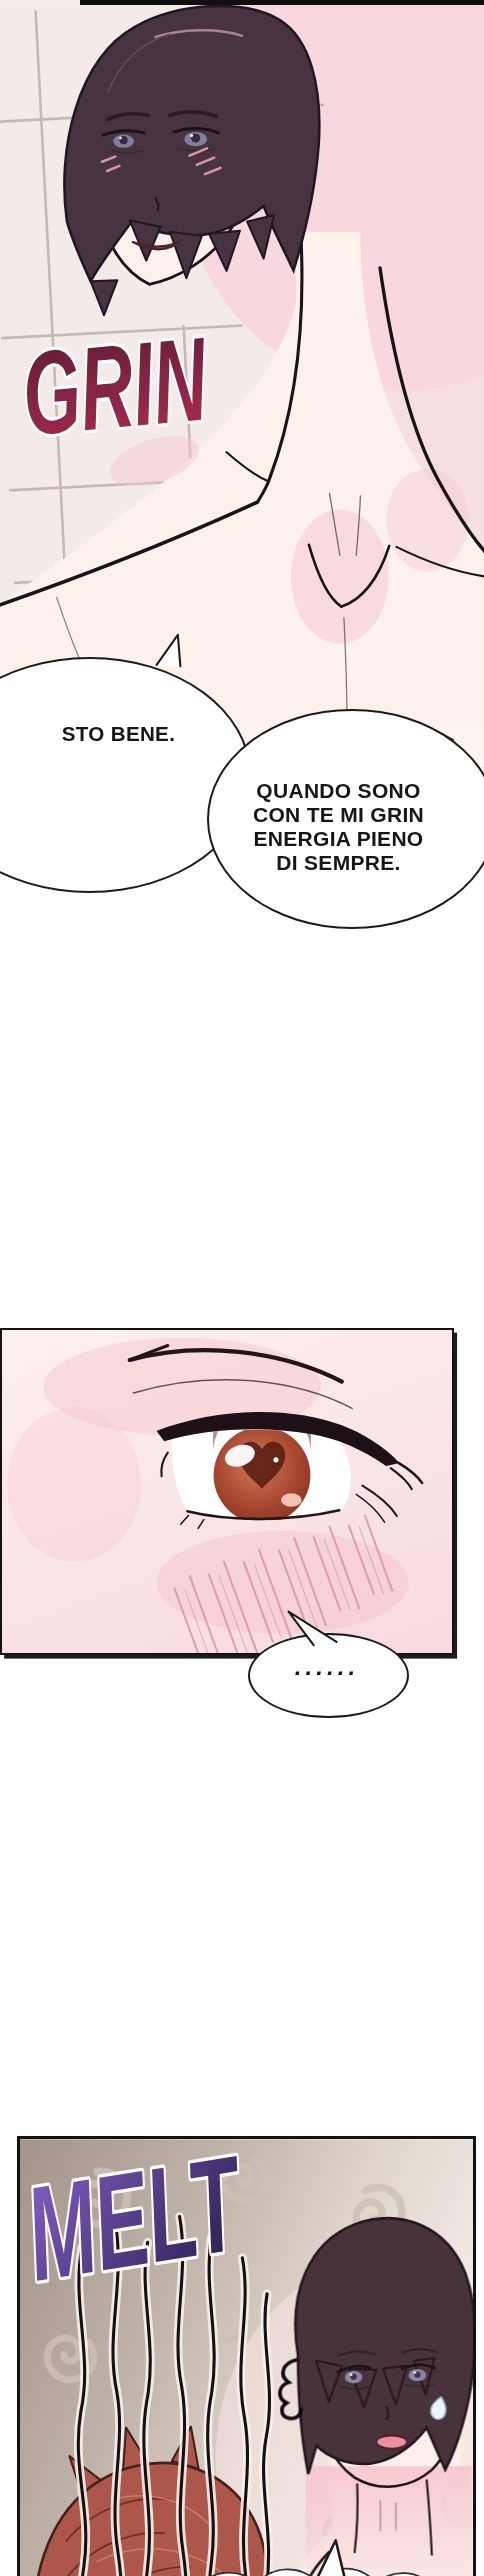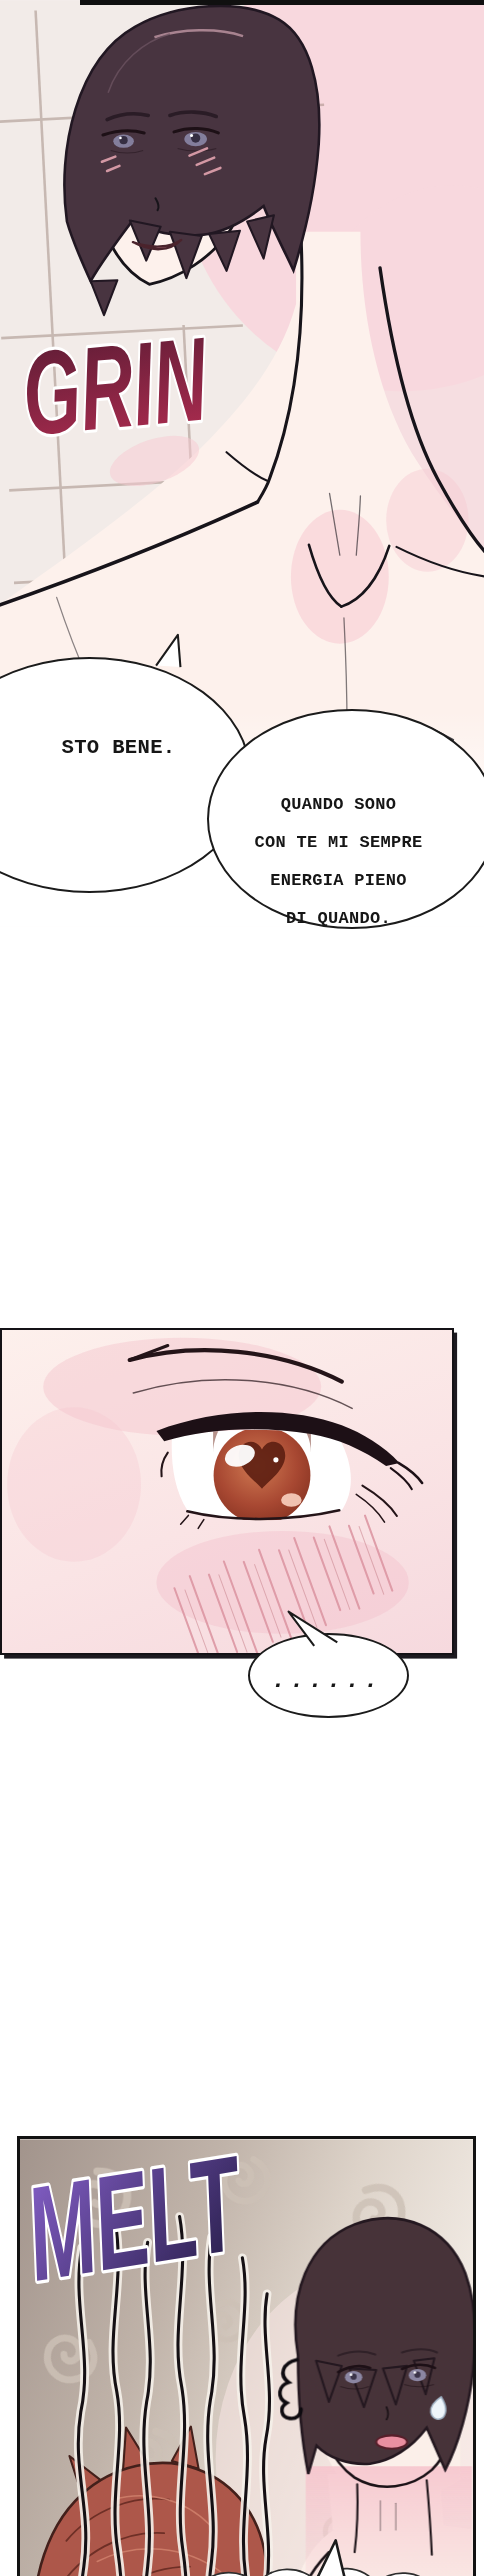--- a/index.html
+++ b/index.html
@@ -3,21 +3,21 @@
 <meta charset="utf-8">
 <style>
   html,body{margin:0;padding:0;background:#ffffff;}
   .page{position:relative;width:484px;height:3691px;margin:0 auto;background:#ffffff;overflow:hidden;
         font-family:"Liberation Sans",sans-serif;}
   .abs{position:absolute;}
   .panel{position:absolute;overflow:hidden;background:#fff;}
   .bubble{position:absolute;background:#ffffff;border:2.1px solid #1b1b1b;border-radius:50%;}
   .dlg{position:absolute;font-family:"Liberation Sans",sans-serif;font-weight:700;color:#161616;
        text-align:center;letter-spacing:0.3px;}
-  .dlg div{margin:16px;padding:0;font-family:Liberation Mono, monospace;}
+  .dlg div{margin:2px;padding:0;}
   svg{display:block;}
 </style>
 </head>
 <body>
 
 <div class="page">
 
   <svg class="abs" style="left:0;top:0" width="484" height="927" viewBox="0 0 940 1800">
     <defs>
       <linearGradient id="grinGrad" x1="0" y1="0" x2="0.15" y2="1">
@@ -113,25 +113,25 @@
 
   <div class="bubble" style="left:-72px;top:657px;width:319px;height:232px;"></div>
   <svg class="abs" style="left:139px;top:622px" width="57" height="57" viewBox="0 0 110 110">
     <path d="M33,84 L75,25 L80,87" fill="#ffffff" stroke="#1b1b1b" stroke-width="4" stroke-linejoin="round"></path>
   </svg>
   <div class="bubble" style="left:207px;top:709px;width:286px;height:216px;"></div>
 
   <div class="dlg" style="left:31px;top:720px;width:175px;font-size:20.6px;">
     <div>STO BENE.</div>
   </div>
-  <div class="dlg" style="left:238px;top:778px;width:201px;font-size:17px;line-height:22px;">
+  <div class="dlg" style="left:238px;top:778px;width:201px;font-size:21px;line-height:22px;">
     <div>QUANDO SONO</div>
-    <div>CON TE MI SEMPRE</div>
+    <div>CON TE MI GRIN</div>
     <div>ENERGIA PIENO</div>
-    <div>DI QUANDO.</div>
+    <div>DI SEMPRE.</div>
   </div>
 
   <div class="panel" style="left:0;top:1328px;width:450px;height:323px;border:2.6px solid #141216;box-shadow:3.6px 4.1px 0 -0.5px #1d1a20;background:linear-gradient(160deg,#fdf0ec 0%,#fae4e5 55%,#f6d9de 100%);">
     <svg width="450" height="323" viewBox="0 0 874 627">
       <defs>
         <radialGradient id="irisGrad" cx="0.45" cy="0.4" r="0.75">
           <stop offset="0" stop-color="#d07a52"></stop>
             <stop offset="0.55" stop-color="#a84832"></stop>
             <stop offset="1" stop-color="#7c2c1c"></stop>
         </radialGradient>

